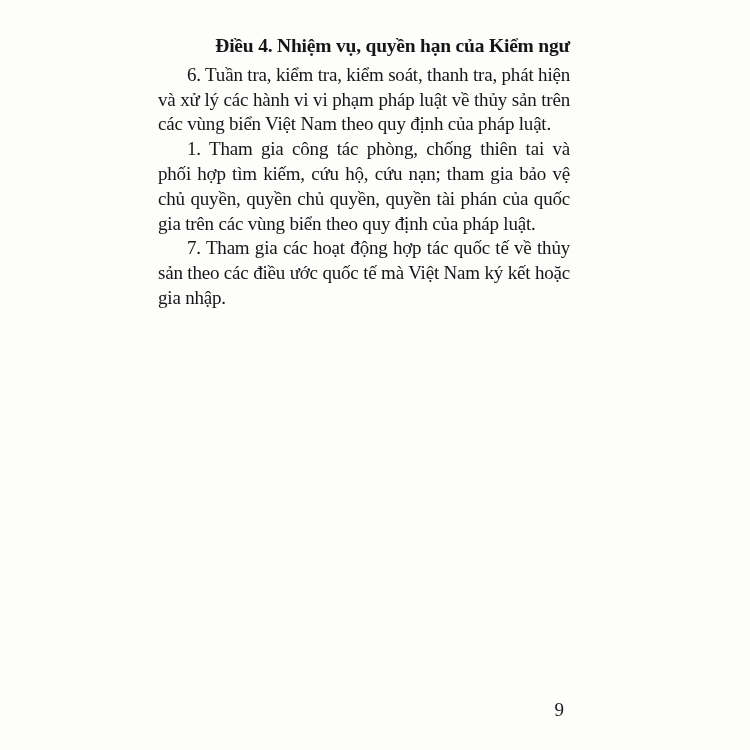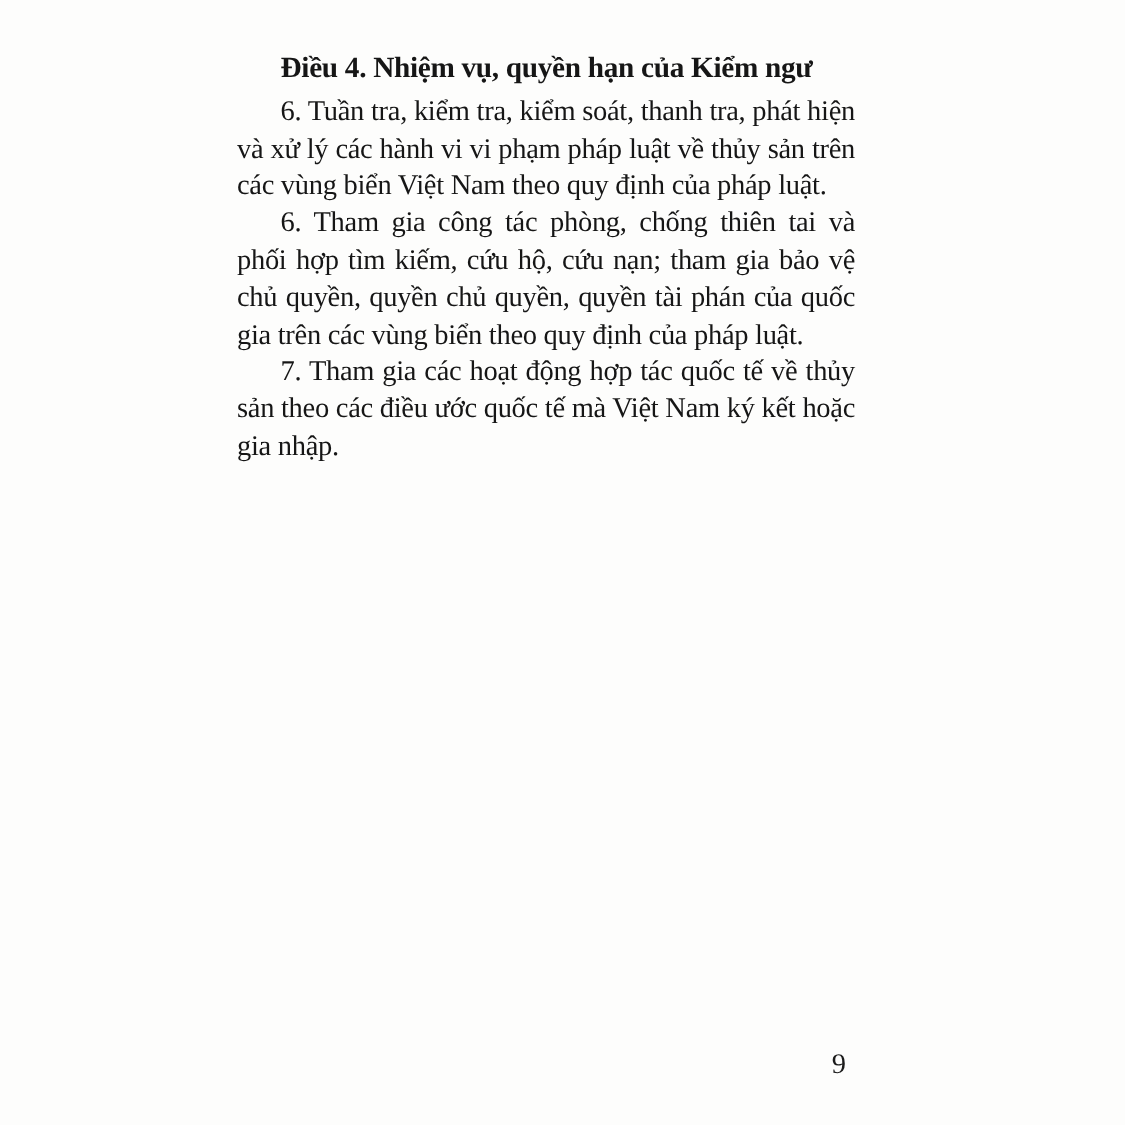--- a/index.html
+++ b/index.html
@@ -29,21 +29,21 @@
     line-height: 24.8px;
     letter-spacing: -0.2px;
     text-align: justify;
     text-justify: inter-word;
   }
   .section-heading {
     font-weight: bold;
     font-size: 19.5px;
     margin: 0 0 4px 0;
     text-indent: 29px;
-    text-align: left;
+    text-align: right;
   }
   .text-block p {
     margin: 0;
     text-indent: 29px;
   }
   .page-number {
     position: absolute;
     top: 699px;
     left: 158px;
     width: 410px;
@@ -54,17 +54,17 @@
     color: #1b1b1b;
   }
 </style>
 </head>
 <body>
 
 <div class="scan-page">
   <div class="text-block">
     <h2 class="section-heading">Điều 4. Nhiệm vụ, quyền hạn của Kiểm ngư</h2>
     <p>6. Tuần tra, kiểm tra, kiểm soát, thanh tra, phát hiện và xử lý các hành vi vi phạm pháp luật về thủy sản trên các vùng biển Việt Nam theo quy định của pháp luật.</p>
-    <p>6. Tham gia công tác phòng, chống thiên tai và phối hợp tìm kiếm, cứu hộ, cứu nạn; tham gia bảo vệ chủ quyền, quyền chủ quyền, quyền tài phán của quốc gia trên các vùng biển theo quy định của pháp luật.</p>
+    <p>1. Tham gia công tác phòng, chống thiên tai và phối hợp tìm kiếm, cứu hộ, cứu nạn; tham gia bảo vệ chủ quyền, quyền chủ quyền, quyền tài phán của quốc gia trên các vùng biển theo quy định của pháp luật.</p>
     <p>7. Tham gia các hoạt động hợp tác quốc tế về thủy sản theo các điều ước quốc tế mà Việt Nam ký kết hoặc gia nhập.</p>
   </div>
   <div class="page-number">9</div>
 </div>
 
 </body></html>

